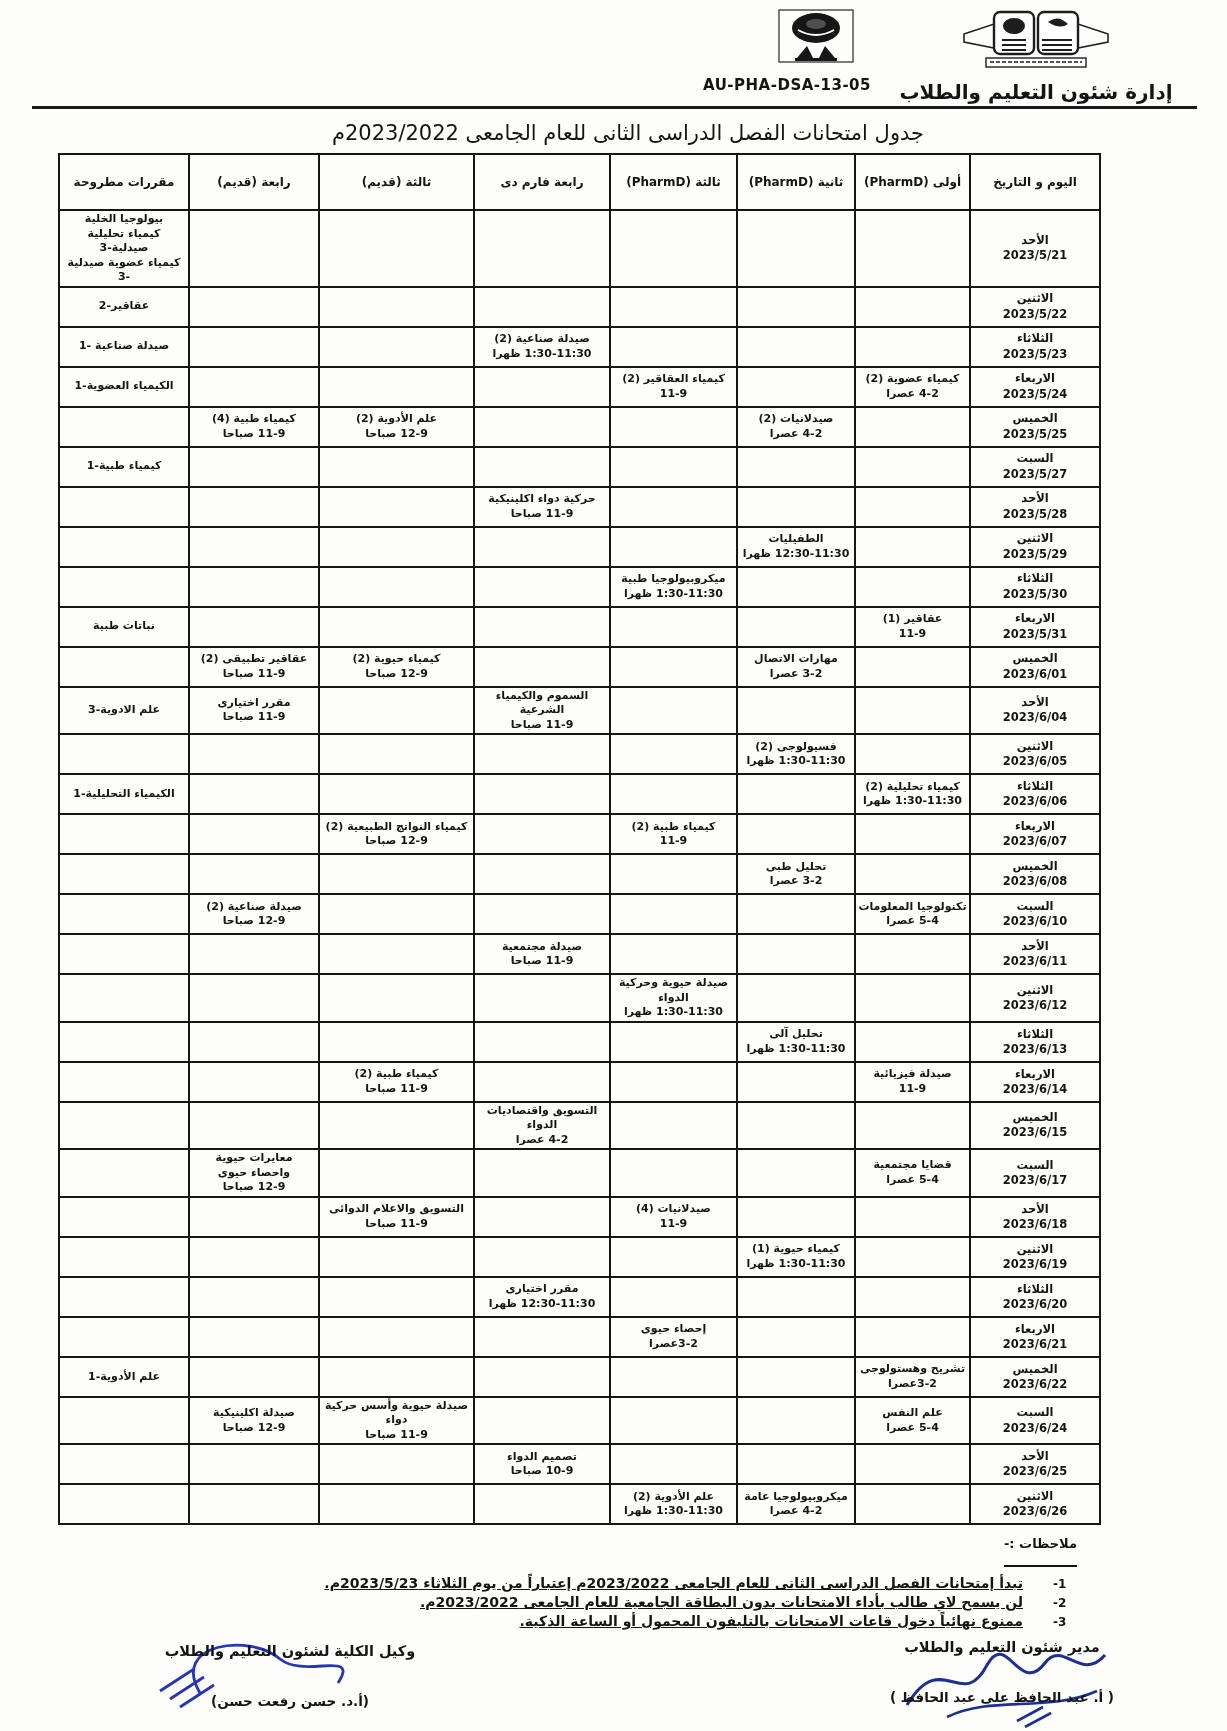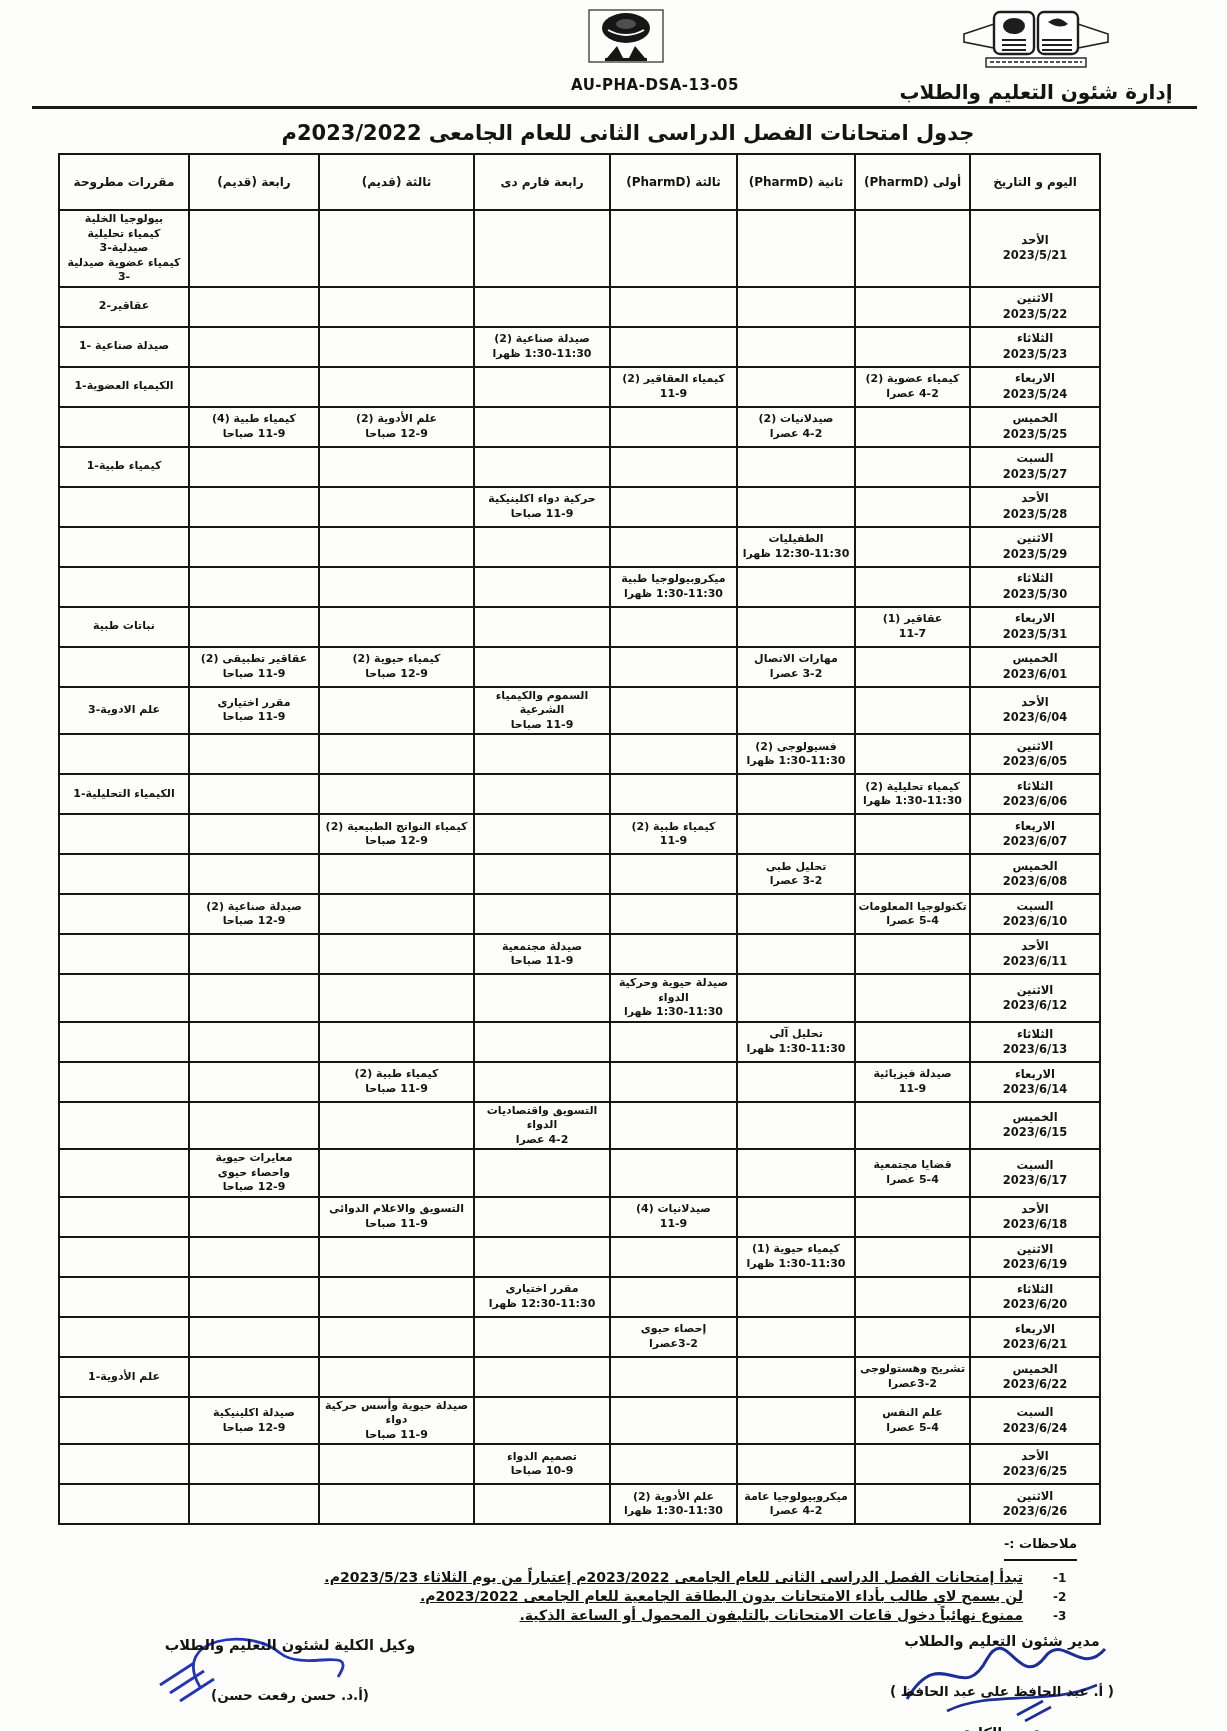--- a/index.html
+++ b/index.html
@@ -2,38 +2,38 @@
 <html lang="ar" dir="rtl"><head>
 <meta charset="utf-8">
 <style>
   html,body{margin:0;padding:0;background:#e8e8e8;}
   .page{position:relative;width:1227px;height:1731px;margin:0 auto;background:#fdfdfc;
         font-family:"DejaVu Sans",sans-serif;color:#141414;direction:rtl;overflow:hidden;}
   
   .hdr{display:flex;align-items:flex-start;padding:8px 26px 0 26px;}
   .hdr-right{width:330px;text-align:center;}
   .hdr-center{flex:1;text-align:center;align-self:flex-end;font-size:15px;font-weight:bold;padding-bottom:12px;}
-  .hdr-left{width:300px;text-align:left;}
+  .hdr-left{width:300px;text-align:right;}
   .dept-label{font-size:20px;font-weight:bold;margin-top:2px;}
   .doc-code{font-size:15px;font-weight:bold;direction:ltr;margin-top:2px;letter-spacing:.5px;}
   .hdr-rule{border-bottom:3px solid #1a1a1a;margin:2px 30px 0 32px;}
-  .title{ text-align:center;font-size:21px;font-weight:bold;margin:12px 0 8px 0;padding-left:29px;}
+  .title{ text-align:center;font-size:21px;font-weight:normal;margin:12px 0 8px 0;padding-left:29px;}
   
   table.sched{border-collapse:collapse;table-layout:fixed;width:1041px;margin-right:126px;}
   .sched th,.sched td{border:2px solid #161616;font-weight:bold;text-align:center;
         vertical-align:middle;white-space:pre-line;overflow:hidden;}
   .sched thead th{font-size:12px;height:24px;padding:15px 2px;}
   .sched td{font-size:11px;line-height:1.32;height:36px;padding:1px 2px;}
   .sched td.daycell{font-size:11.5px;margin-top:9px;}
   col.c0{width:130px}col.c1{width:115px}col.c2{width:118px}col.c3{width:127px}
   col.c4{width:136px}col.c5{width:155px}col.c6{width:130px}col.c7{width:130px}
   
   .notes{margin:8px 150px 0 0;}
   .notes-title{display:inline-block;font-size:13px;font-weight:bold;border-bottom:2px solid #141414;
-        padding-bottom:8px;margin-bottom:5px;}
+        padding-bottom:14px;margin-bottom:5px;}
   .note-row{display:flex;gap:30px;margin:3px 0;align-items:baseline;}
   .note-num{font-size:12px;font-weight:bold;width:24px;text-align:left;}
   .note-text{font-size:14px;font-weight:bold;text-decoration:underline;}
   
   .sigs{position:relative;height:250px;margin-top:10px;}
   .sig-col{position:absolute;text-align:center;font-weight:bold;}
   .sig-col-right{right:40px;top:0;width:370px;}
   .sig-col-left{left:90px;top:4px;width:400px;}
   .sig-title{font-size:14.5px;position:relative;z-index:2;}
   .sig-name{font-size:13.5px;position:relative;z-index:2;}
@@ -212,21 +212,21 @@
 1:30-11:30 ظهرا</td>
           <td></td>
           <td></td>
           <td></td>
           <td></td>
         </tr>
         <tr>
           <td class="daycell">الاربعاء
 2023/5/31</td>
           <td>عقاقير (1)
-11-7</td>
+11-9</td>
           <td></td>
           <td></td>
           <td></td>
           <td></td>
           <td></td>
           <td>نباتات طبية</td>
         </tr>
         <tr>
           <td class="daycell">الخميس
 2023/6/01</td>

